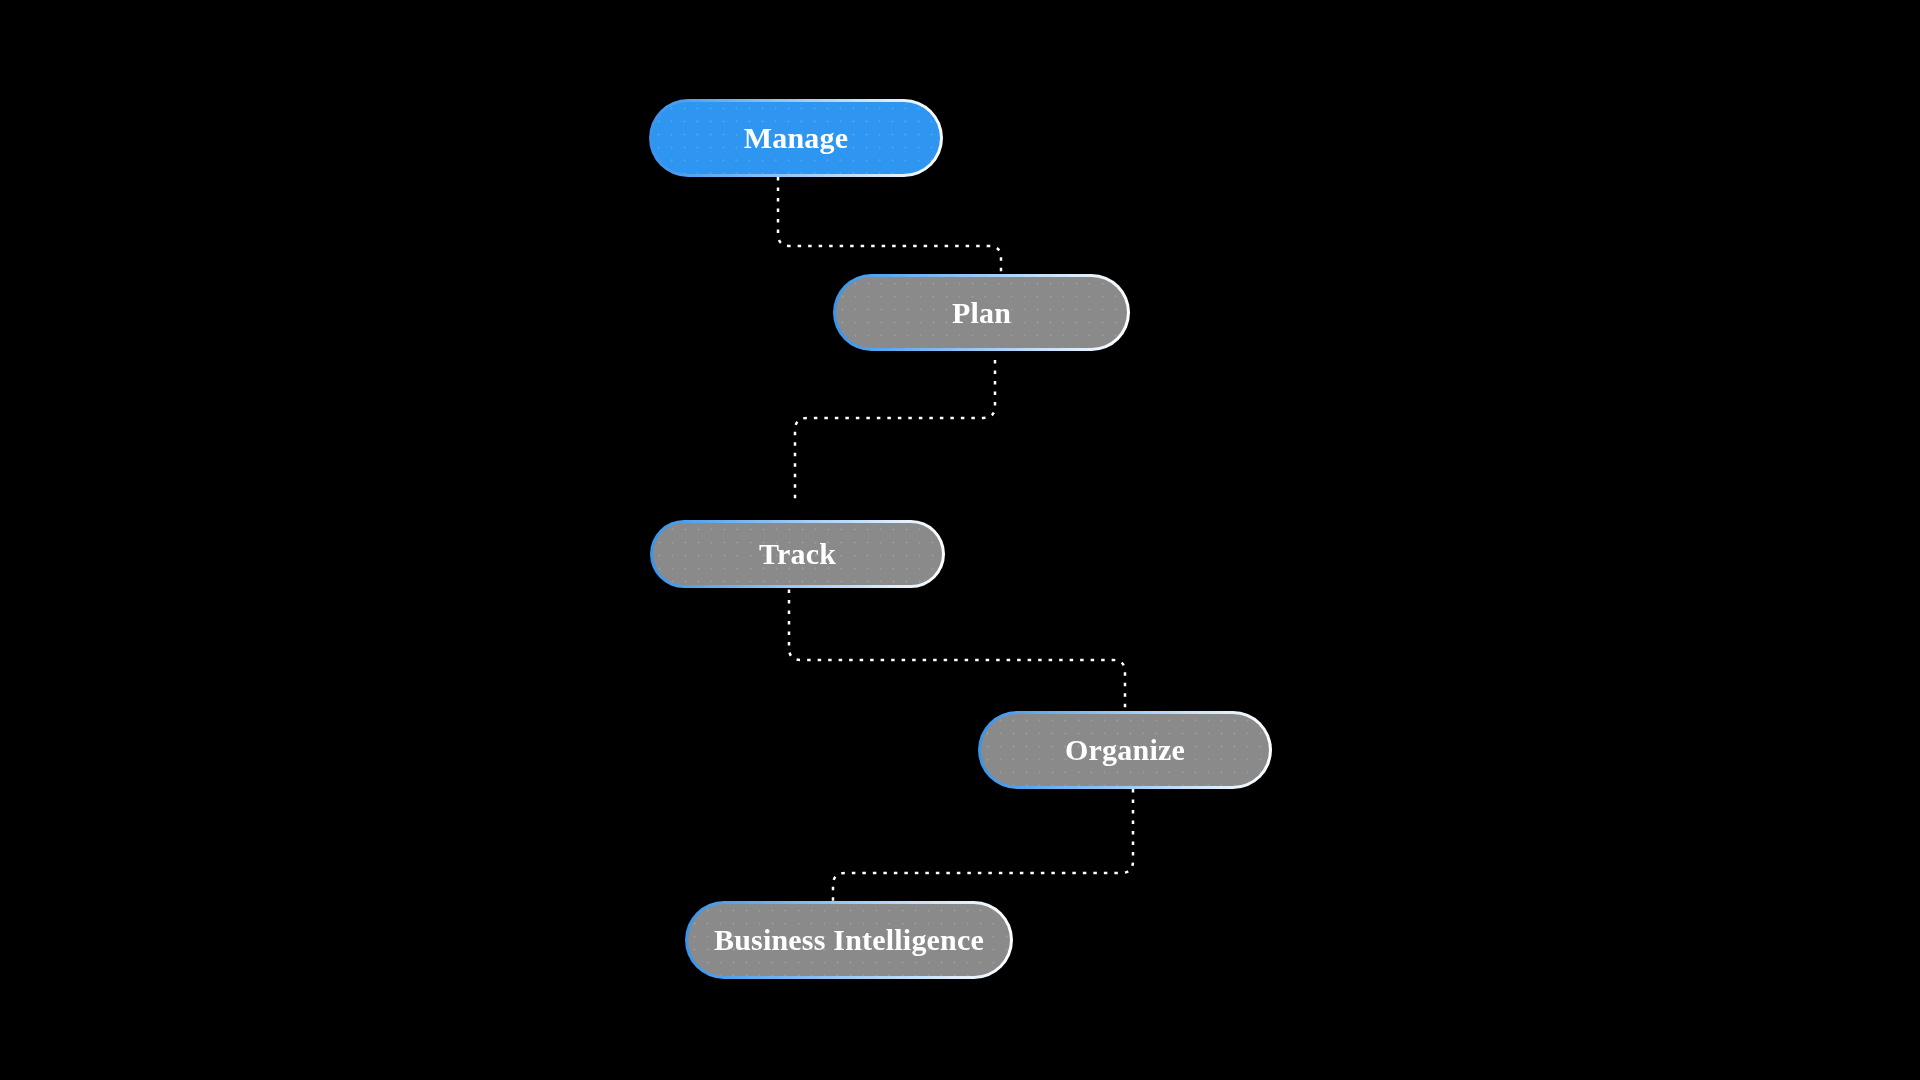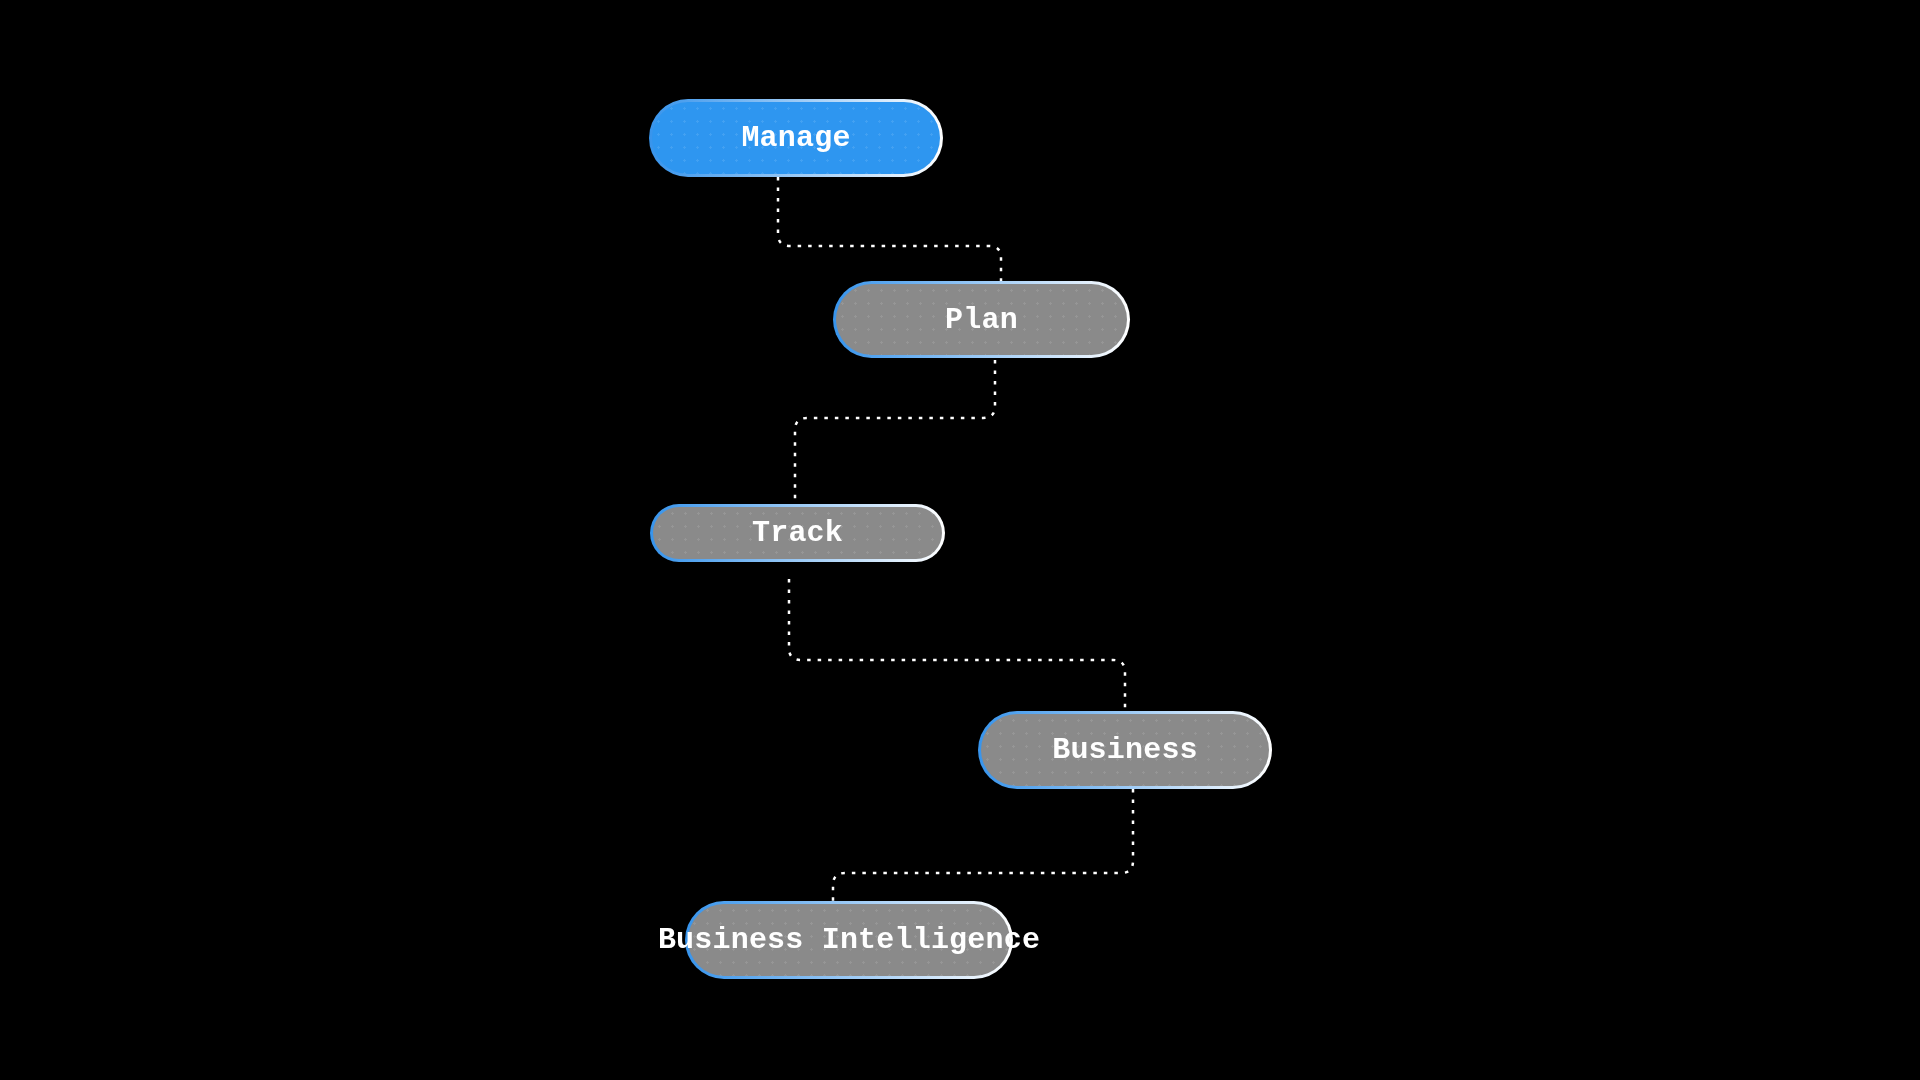--- a/index.html
+++ b/index.html
@@ -6,21 +6,21 @@
     margin: 0;
     padding: 0;
     background: #000000;
   }
   .canvas {
     position: relative;
     width: 1920px;
     height: 1080px;
     background: #000000;
     overflow: hidden;
-    font-family: Liberation Mono, monospace;
+    font-family: Liberation Serif, serif;
   }
   svg.connectors-layer {
     position: absolute;
     left: 0;
     top: 0;
   }
   .node {
     position: absolute;
     box-sizing: border-box;
     border-radius: 999px;
@@ -54,33 +54,33 @@
       <path d="M995 360 L995 406 Q995 418 983 418 L807 418 Q795 418 795 430 L795 501" fill="none" stroke="#FFFFFF" stroke-width="2.5" stroke-dasharray="3.5 7" stroke-linecap="butt"></path>
       <path d="M789 579 L789 648 Q789 660 801 660 L1113 660 Q1125 660 1125 672 L1125 711" fill="none" stroke="#FFFFFF" stroke-width="2.5" stroke-dasharray="3.5 7" stroke-linecap="butt"></path>
       <path d="M1133 789 L1133 861 Q1133 873 1121 873 L845 873 Q833 873 833 885 L833 901" fill="none" stroke="#FFFFFF" stroke-width="2.5" stroke-dasharray="3.5 7" stroke-linecap="butt"></path>
     </svg>
   <div id="nodes-layer">
       <div class="node" style="left: 649px; top: 99px; width: 294px; height: 78px; background: linear-gradient(90deg, rgb(55, 148, 236), rgb(255, 255, 255));">
         <div class="node-fill" style="background-color: rgb(46, 150, 240);">
           <span class="node-label">Manage</span>
         </div>
       </div>
-      <div class="node" style="left: 833px; top: 281px; width: 297px; height: 77px; background: linear-gradient(90deg, rgb(55, 148, 236), rgb(255, 255, 255));">
+      <div class="node" style="left: 833px; top: 274px; width: 297px; height: 77px; background: linear-gradient(90deg, rgb(55, 148, 236), rgb(255, 255, 255));">
         <div class="node-fill" style="background-color: rgb(138, 138, 138);">
           <span class="node-label">Plan</span>
         </div>
       </div>
-      <div class="node" style="left: 650px; top: 504px; width: 295px; height: 58px; background: linear-gradient(90deg, rgb(55, 148, 236), rgb(255, 255, 255));">
+      <div class="node" style="left: 650px; top: 520px; width: 295px; height: 68px; background: linear-gradient(90deg, rgb(55, 148, 236), rgb(255, 255, 255));">
         <div class="node-fill" style="background-color: rgb(138, 138, 138);">
           <span class="node-label">Track</span>
         </div>
       </div>
       <div class="node" style="left: 978px; top: 711px; width: 294px; height: 78px; background: linear-gradient(90deg, rgb(55, 148, 236), rgb(255, 255, 255));">
         <div class="node-fill" style="background-color: rgb(138, 138, 138);">
-          <span class="node-label">Business</span>
+          <span class="node-label">Organize</span>
         </div>
       </div>
       <div class="node" style="left: 685px; top: 901px; width: 328px; height: 78px; background: linear-gradient(90deg, rgb(55, 148, 236), rgb(255, 255, 255));">
         <div class="node-fill" style="background-color: rgb(138, 138, 138); align-items: center;">
           <span class="node-label">Business Intelligence</span>
         </div>
       </div>
     </div>
 </div>
 

